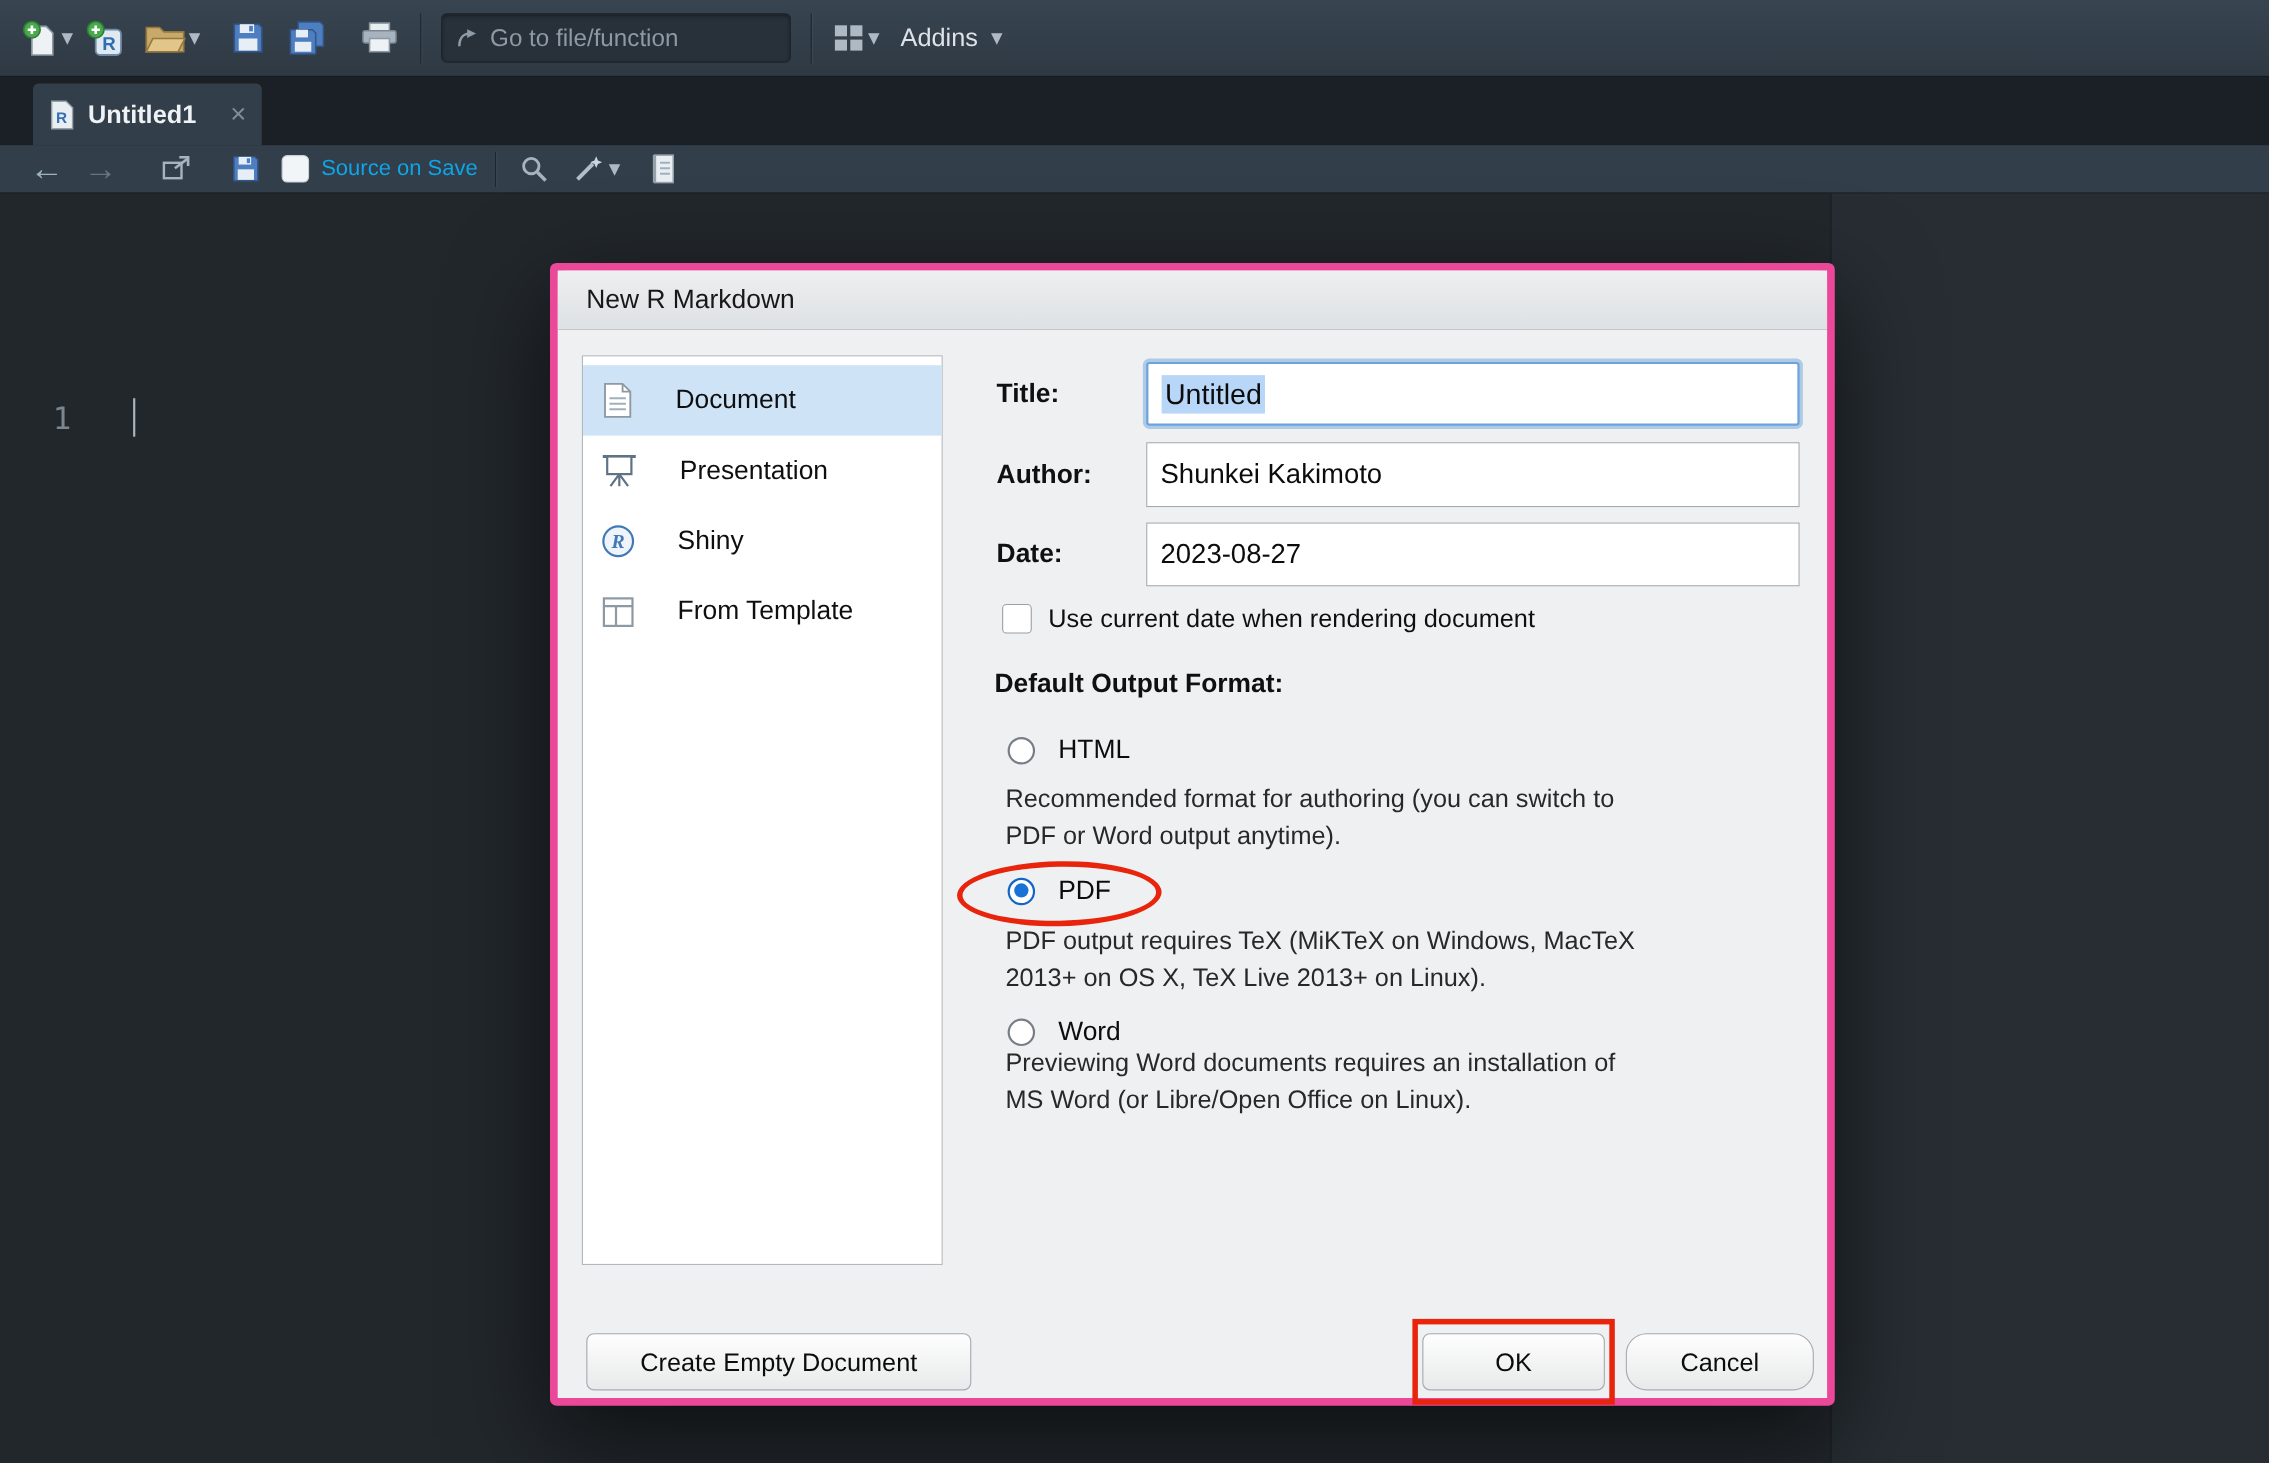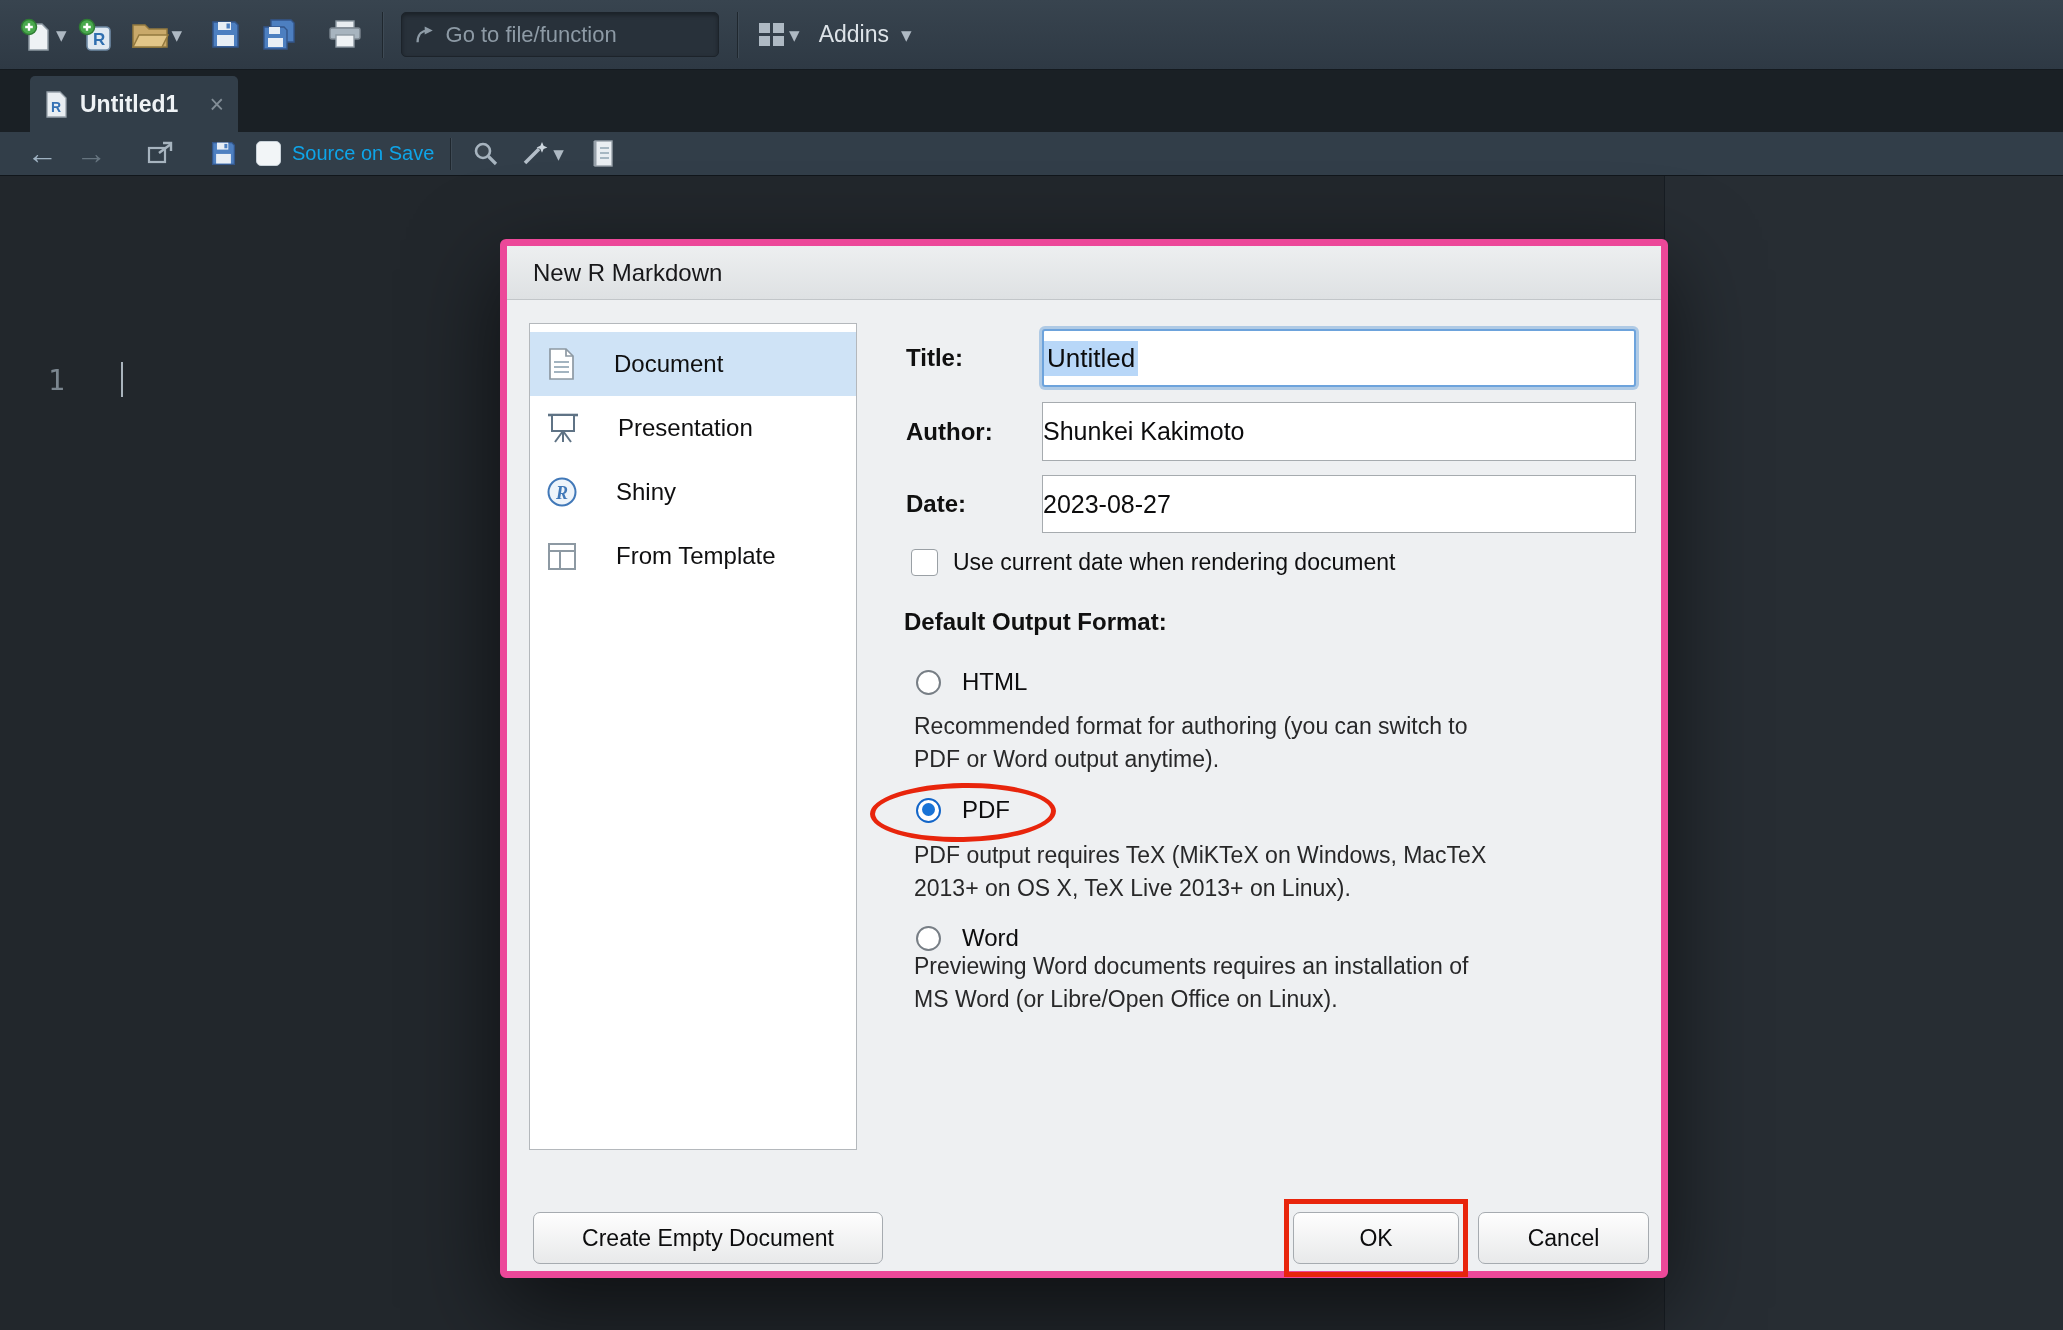--- a/index.html
+++ b/index.html
@@ -94,21 +94,21 @@
   .doc-item { height:64px; display:flex; align-items:center; padding-left:16px; gap:38px; font-size:24px; color:#0f0f10; }
   .doc-item.selected { background:#cfe3f6; }
 
   .fld-label { position:absolute; left:399px; font-size:24px; font-weight:600; display:flex; align-items:center; }
   .lbl-title  { top:83px;  height:58px; }
   .lbl-author { top:156px; height:59px; }
   .lbl-date   { top:229px; height:58px; }
   .fld-input {
     position:absolute; left:535px; width:594px; background:#fff;
     border:1px solid #a6abaf; font-size:25px; color:#0c0c0d;
-    display:flex; align-items:center; 
+    display:flex; align-items:center; padding-left:12px;
   }
   .inp-title  { top:83px;  height:58px; border:2px solid #6da3dc; border-radius:3px;
                 box-shadow:0 0 0 3px rgba(124,171,219,0.55); font-size:26px; }
   .inp-author { top:156px; height:59px; }
   .inp-date   { top:229px; height:58px; }
   .selection { background:#b8d7f8; padding:2px 3px; }
 
   .ucd-row { position:absolute; left:404px; top:303px; display:flex; align-items:center; gap:15px; }
   .ucd-box { width:27px; height:27px; background:#fff; border:1px solid #9aa0a5; border-radius:4px; }
   .ucd-label { font-size:23px; font-weight:400; color:#0f0f10; }
@@ -139,21 +139,21 @@
 
   .dlg-btn {
     position:absolute; height:52px; top:966px;
     background:linear-gradient(#fefefe,#e8e9ea);
     border:1px solid #a6abb0; border-radius:7px;
     font-size:23px; color:#0c0c0d; font-family:inherit;
     display:flex; align-items:center; justify-content:center;
   }
   .btn-create { left:26px;  width:350px; }
   .btn-ok     { left:786px; width:166px; }
-  .btn-cancel { left:971px; width:171px; }
+  .btn-cancel { left:971px; width:171px;border-radius:19px; }
 
   svg { display:block; }
 </style>
 </head>
 <body>
 
 <div class="app">
 
   <div class="main-toolbar">
     <div class="tb-btn">

